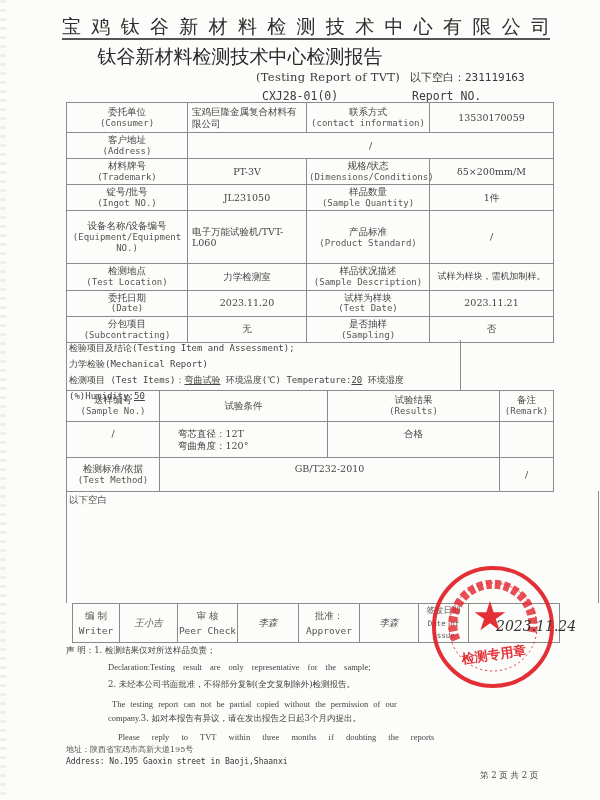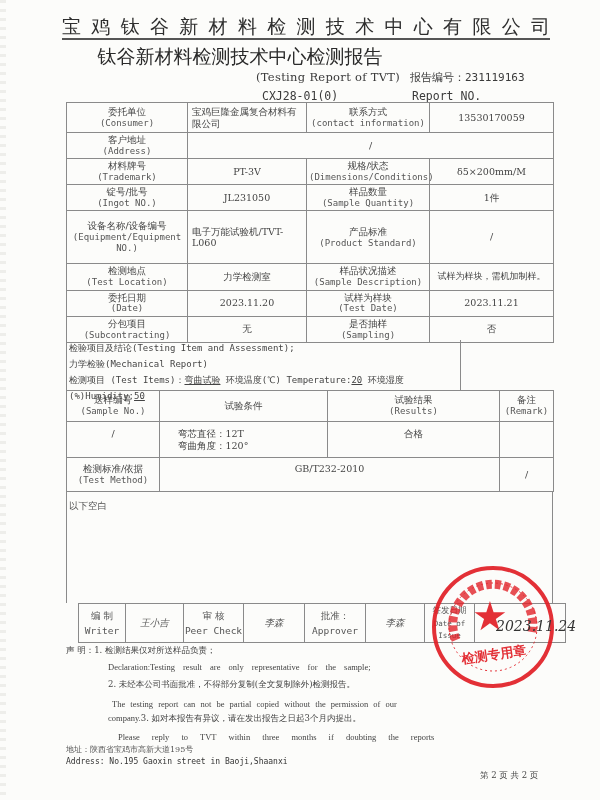--- a/index.html
+++ b/index.html
@@ -27,24 +27,24 @@
   .lbl .en { font-family: "DejaVu Sans Mono", monospace; font-size: 9px; color: #555; }
   .val { font-size: 10px; }
   .left { text-align: left !important; padding-left: 4px !important; }
 
   .assess { position: absolute; left: 66px; top: 340px; width: 395px; height: 50px;
             border-left: 1px solid #8a8a8a; border-right: 1px solid #8a8a8a;
             font-size: 9.5px; line-height: 16px; padding-left: 2px; color: #444; }
   .assess .mono { font-family: "DejaVu Sans Mono", monospace; font-size: 9px; }
   .u { text-decoration: underline; }
 
-  .blank { position: absolute; left: 66px; top: 491px; width: 487px; height: 112px;
-           border-left: 1px solid #8a8a8a; border-right: 1px solid #8a8a8a; font-size: 9.5px; padding: 9px 2px; color:#555; }
-
-  table.sign { position: absolute; left: 78px; top: 603px; width: 487px; border-collapse: collapse; table-layout: fixed; }
+  .blank { position: absolute; left: 66px; top: 491px; width: 533px; height: 112px;
+           border-left: 1px solid #8a8a8a; border-right: 1px solid #8a8a8a; font-size: 9.5px; padding: 3px 2px; color:#555; }
+
+  table.sign { position: absolute; left: 72px; top: 603px; width: 487px; border-collapse: collapse; table-layout: fixed; }
   table.sign td { border: 1px solid #8a8a8a; height: 38px; text-align: center; font-size: 9.5px; line-height: 1.6; color: #555; }
   table.sign .en { font-family: "DejaVu Sans Mono", monospace; font-size: 9.5px; }
   .sig { font-family: "DejaVu Serif", serif; font-style: italic; font-size: 22px; color: #1a1a1a; }
 
   .decl { position: absolute; left: 66px; top: 645px; width: 480px; font-size: 8.5px; color: #444; }
   .decl div { position: absolute; white-space: nowrap; }
   .addr { position: absolute; left: 66px; top: 744px; font-size: 8px; color: #555; }
   .addr-en { position: absolute; left: 66px; top: 757px; font-size: 8px; color: #333; font-family: "DejaVu Sans Mono", monospace; }
   .pageno { position: absolute; left: 480px; top: 770px; font-size: 8.5px; color: #444; }
 
@@ -76,21 +76,21 @@
     <span>术</span>
     <span>中</span>
     <span>心</span>
     <span>有</span>
     <span>限</span>
     <span>公</span>
     <span>司</span>
   </div>
   <div class="report-title">钛谷新材料检测技术中心检测报告</div>
   <div class="sub1">(Testing Report of TVT)</div>
-  <div class="repno"><span>报告编号：</span><span>231119163</span></div>
+  <div class="repno"><span>以下空白：</span><span>231119163</span></div>
   <div class="sub2">CXJ28-01(0)</div>
   <div class="repno-en">Report NO.</div>
 
   <table class="grid" style="top:102px;">
     <colgroup>
         <col style="width:121px">
         <col style="width:119px">
         <col style="width:123px">
         <col style="width:124px">
       </colgroup>

